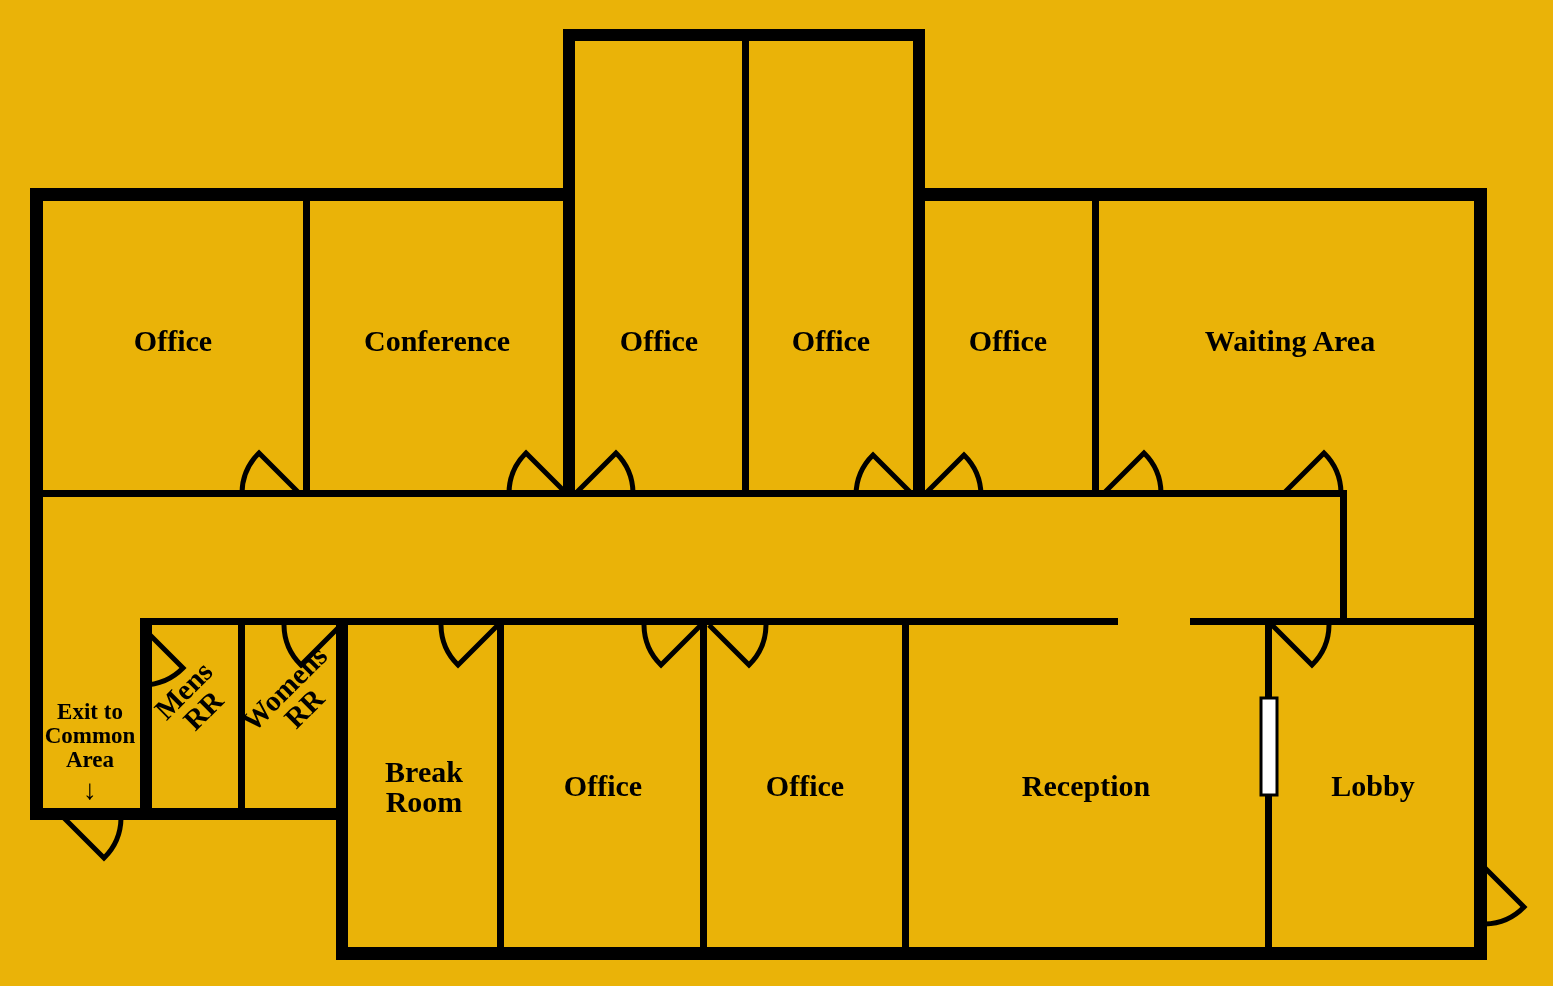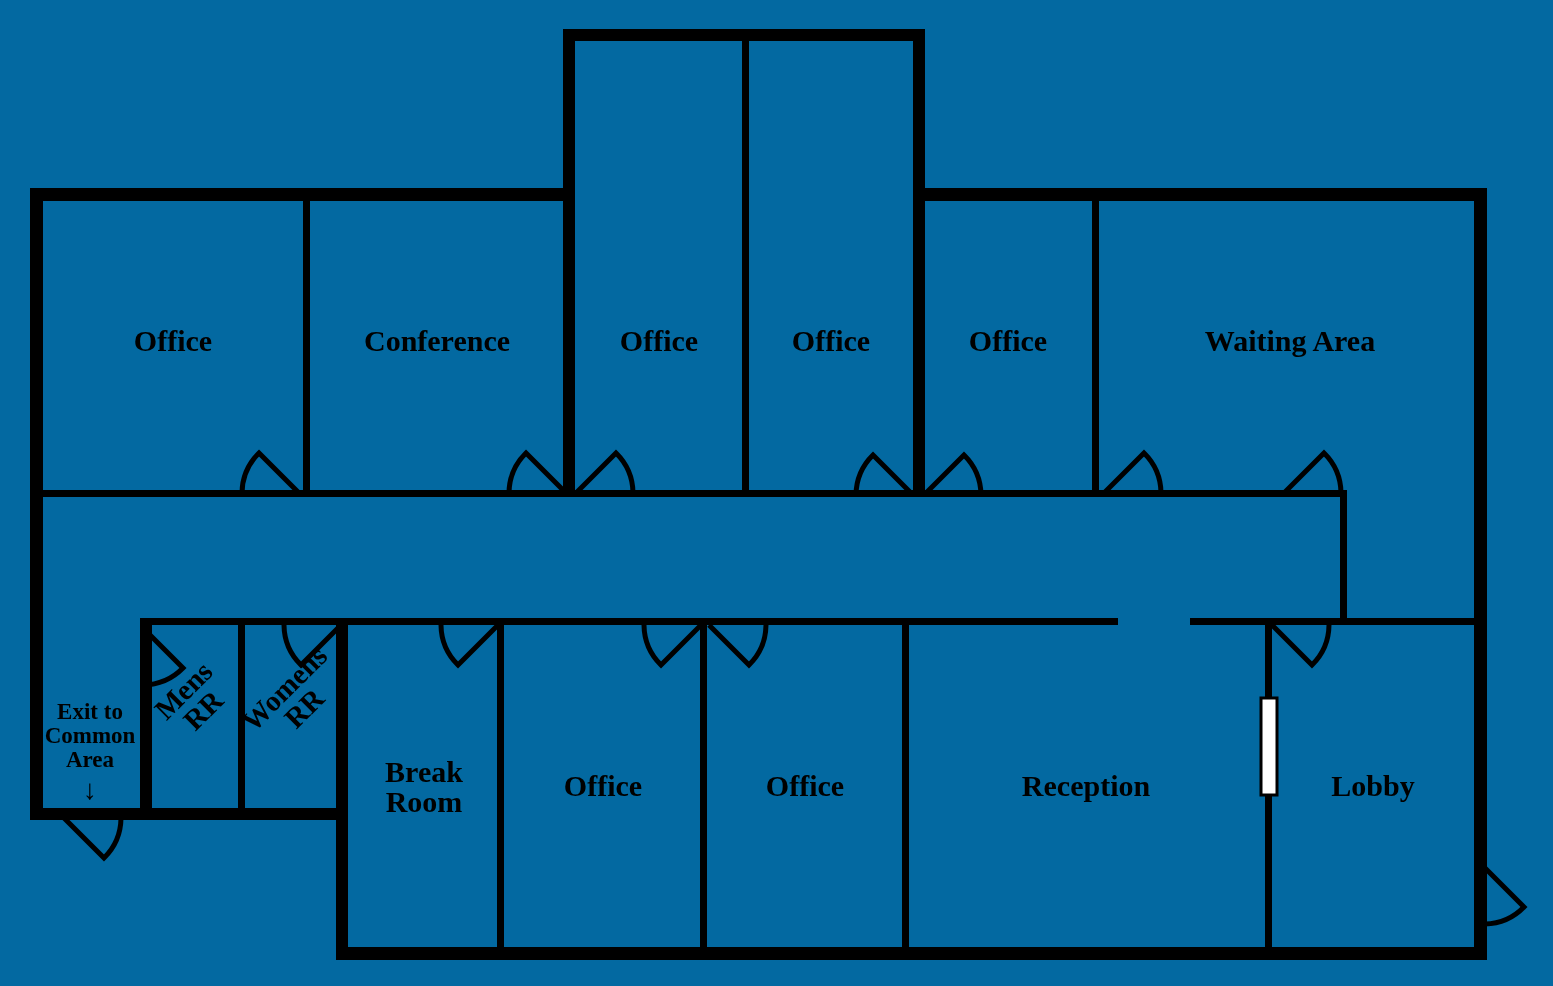--- a/index.html
+++ b/index.html
@@ -1,16 +1,16 @@
 <!DOCTYPE html>
 <html><head>
 <meta charset="utf-8">
 <style>
   html,body{margin:0;padding:0;background:#ffffff;}
-  .plan-wrap{width:1553px;height:986px;background:#0369a1;}
+  .plan-wrap{width:1553px;height:986px;background:#eab308;}
   svg{display:block;}
   .wall{fill:#000000;stroke:none;}
   .door{fill:none;stroke:#000000;stroke-width:5;stroke-linecap:butt;}
   .window{fill:#ffffff;stroke:#000000;stroke-width:3;}
   .room-label{font-family:"Liberation Serif",serif;font-weight:bold;font-size:30px;fill:#000000;text-anchor:middle;}
   .rr-label{font-family:"Liberation Serif",serif;font-weight:bold;font-size:29px;fill:#000000;text-anchor:middle;}
   .exit-label{font-family:"Liberation Serif",serif;font-weight:bold;font-size:23px;fill:#000000;text-anchor:middle;}
   .exit-arrow{font-family:"Liberation Serif",serif;font-weight:bold;font-size:28px;fill:#000000;text-anchor:middle;}
 </style>
 </head>

